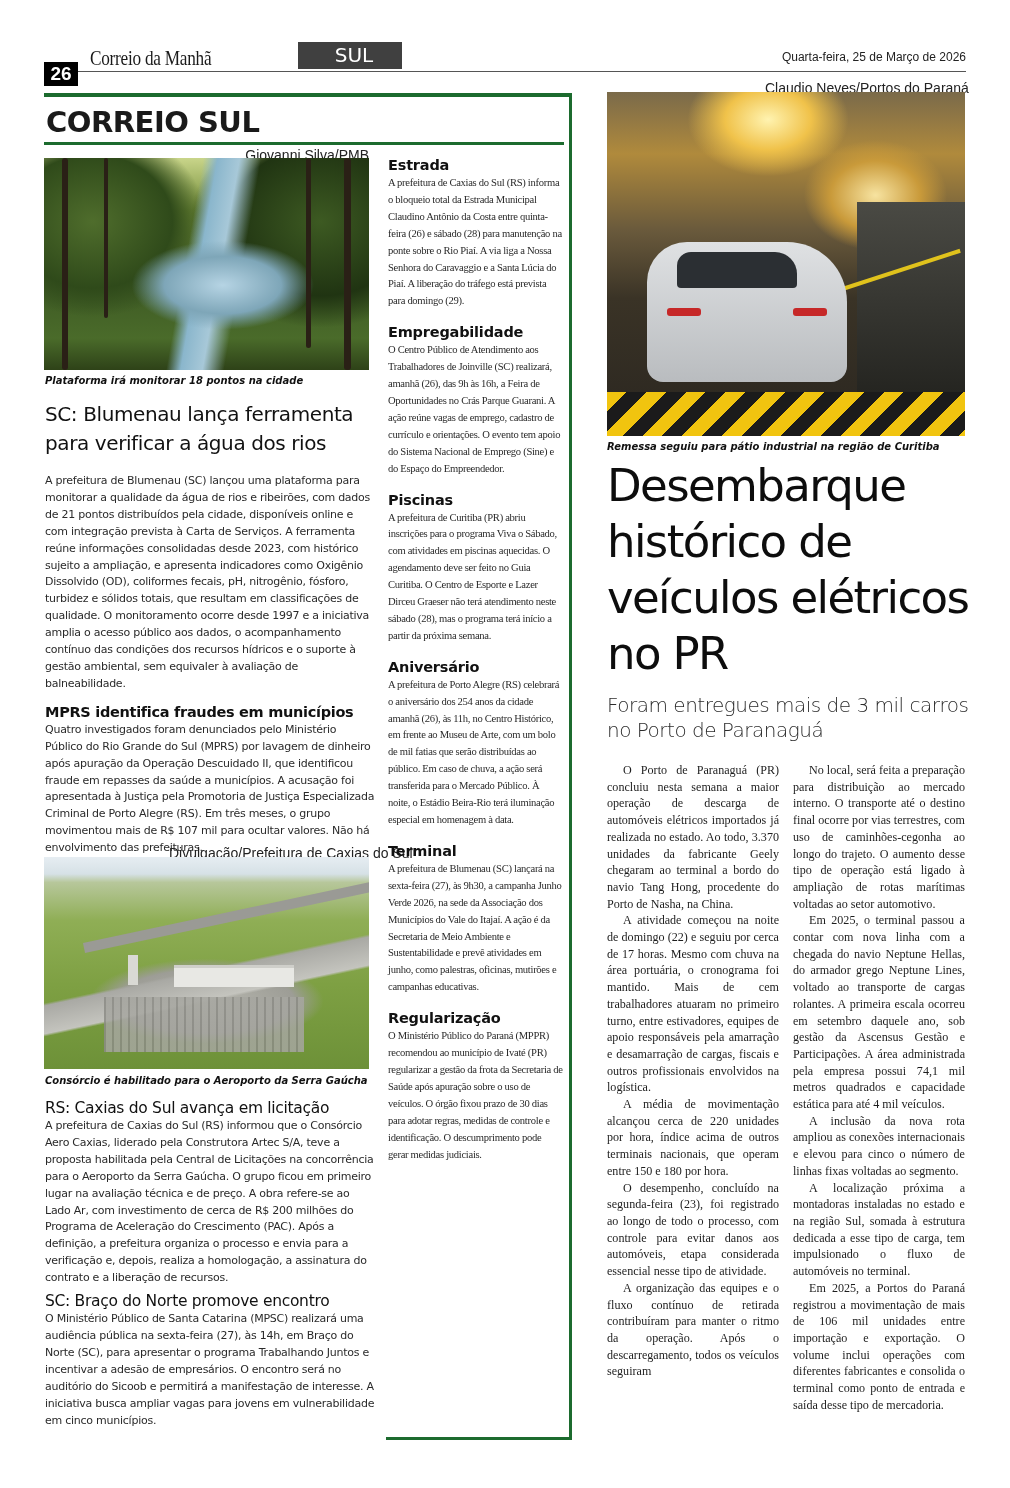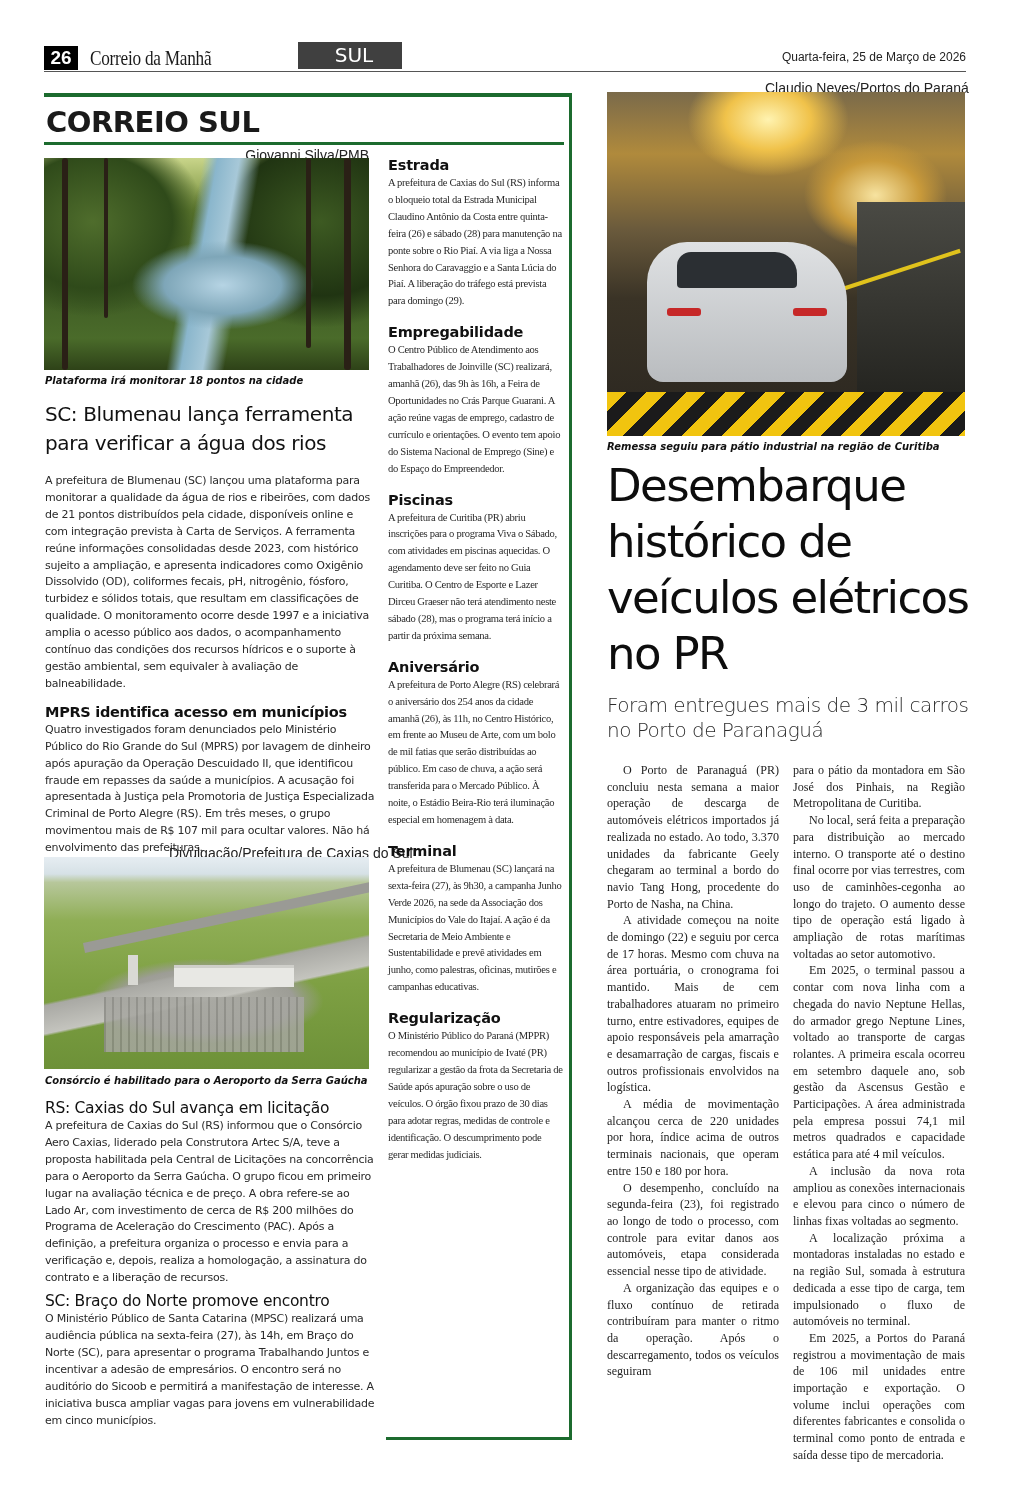--- a/index.html
+++ b/index.html
@@ -1,21 +1,21 @@
 <!DOCTYPE html>
 <html><head>
 <meta charset="utf-8">
 <style>
   * { box-sizing: border-box; margin: 0; padding: 0; }
   html, body { width: 1010px; height: 1488px; background: #ffffff; overflow: hidden; }
   body { position: relative; font-family: "DejaVu Sans", sans-serif; color: #1a1a1a; }
 
   
   .masthead { position: absolute; left: 44px; top: 46px; width: 922px; height: 26px; border-bottom: 1px solid #555; }
-  .page-num { position: absolute; left: 0; top: 0; width: 34px; height: 24px; background: #000; color: #fff;
+  .page-num { position: absolute; left: 0; top: 16px; width: 34px; height: 24px; background: #000; color: #fff;
     font-family: "Liberation Sans", sans-serif; font-weight: bold; font-size: 19px; line-height: 24px; text-align: center; }
   .paper-name { position: absolute; left: 46px; top: 0; font-family: "Liberation Serif", serif; font-size: 21px; line-height: 24px;
     transform: scaleX(0.82); transform-origin: left center; letter-spacing: -0.3px; }
   .section-tag { position: absolute; left: 254px; top: -4px; width: 104px; height: 27px; background: #404040; color: #fff;
     font-family: "DejaVu Sans", sans-serif; font-size: 20px; line-height: 27px; text-align: center; padding-left: 8px; }
   .issue-date { position: absolute; right: 0; top: 4px; font-family: "Liberation Sans", sans-serif; font-size: 12px; color: #222; }
 
   
   .sul-frame { position: absolute; left: 44px; top: 93px; width: 528px; height: 1347px;
     border-top: 4px solid #1c6b2e; border-right: 3px solid #1c6b2e; }
@@ -96,21 +96,21 @@
   <span class="trunk" style="left:18px; top:0; height:212px;"></span>
   <span class="trunk" style="left:60px; top:0; height:160px; width:4px;"></span>
   <span class="trunk" style="left:262px; top:0; height:190px; width:5px;"></span>
   <span class="trunk" style="left:300px; top:0; height:212px; width:7px;"></span>
 </div>
 <div class="caption" style="left:45px; top:375px;">Plataforma irá monitorar 18 pontos na cidade</div>
 
 <div class="col" style="left:45px; top:400px; width:330px;">
   <h2 class="h-big">SC: Blumenau lança ferramenta para verificar a água dos rios</h2>
   <p class="body-sans" style="margin-top:15px;">A prefeitura de Blumenau (SC) lançou uma plataforma para monitorar a qualidade da água de rios e ribeirões, com dados de 21 pontos distribuídos pela cidade, disponíveis online e com integração prevista à Carta de Serviços. A ferramenta reúne informações consolidadas desde 2023, com histórico sujeito a ampliação, e apresenta indicadores como Oxigênio Dissolvido (OD), coliformes fecais, pH, nitrogênio, fósforo, turbidez e sólidos totais, que resultam em classificações de qualidade. O monitoramento ocorre desde 1997 e a iniciativa amplia o acesso público aos dados, o acompanhamento contínuo das condições dos recursos hídricos e o suporte à gestão ambiental, sem equivaler à avaliação de balneabilidade.</p>
-  <h3 class="h-mid" style="margin-top:9px;">MPRS identifica acesso em municípios</h3>
+  <h3 class="h-mid" style="margin-top:9px;">MPRS identifica fraudes em municípios</h3>
   <p class="body-sans">Quatro investigados foram denunciados pelo Ministério Público do Rio Grande do Sul (MPRS) por lavagem de dinheiro após apuração da Operação Descuidado II, que identificou fraude em repasses da saúde a municípios. A acusação foi apresentada à Justiça pela Promotoria de Justiça Especializada Criminal de Porto Alegre (RS). Em três meses, o grupo movimentou mais de R$ 107 mil para ocultar valores. Não há envolvimento das prefeituras.</p>
 </div>
 
 <div class="credit" style="left:169px; top:845px; width:200px;">Divulgação/Prefeitura de Caxias do Sul</div>
 <div class="photo photo-airport">
   <span class="runway"></span>
   <span class="tower"></span>
   <span class="terminal"></span>
   <span class="parking"></span>
 </div>
@@ -166,19 +166,18 @@
 <h2 class="main-sub">Foram entregues mais de 3 mil carros no Porto de Paranaguá</h2>
 
 <div class="serif-col" style="left:607px;">
   <p>O Porto de Paranaguá (PR) concluiu nesta semana a maior operação de descarga de automóveis elétricos importados já realizada no estado. Ao todo, 3.370 unidades da fabricante Geely chegaram ao terminal a bordo do navio Tang Hong, procedente do Porto de Nasha, na China.</p>
   <p>A atividade começou na noite de domingo (22) e seguiu por cerca de 17 horas. Mesmo com chuva na área portuária, o cronograma foi mantido. Mais de cem trabalhadores atuaram no primeiro turno, entre estivadores, equipes de apoio responsáveis pela amarração e desamarração de cargas, fiscais e outros profissionais envolvidos na logística.</p>
   <p>A média de movimentação alcançou cerca de 220 unidades por hora, índice acima de outros terminais nacionais, que operam entre 150 e 180 por hora.</p>
   <p>O desempenho, concluído na segunda-feira (23), foi registrado ao longo de todo o processo, com controle para evitar danos aos automóveis, etapa considerada essencial nesse tipo de atividade.</p>
   <p>A organização das equipes e o fluxo contínuo de retirada contribuíram para manter o ritmo da operação. Após o descarregamento, todos os veículos seguiram</p>
 </div>
 <div class="serif-col" style="left:793px;">
-  <p style="text-indent:0;">para o pátio da montadora em São José dos Pinhais, na Região Metropolitana de Curitiba.</p>
   <p>No local, será feita a preparação para distribuição ao mercado interno. O transporte até o destino final ocorre por vias terrestres, com uso de caminhões-cegonha ao longo do trajeto. O aumento desse tipo de operação está ligado à ampliação de rotas marítimas voltadas ao setor automotivo.</p>
   <p>Em 2025, o terminal passou a contar com nova linha com a chegada do navio Neptune Hellas, do armador grego Neptune Lines, voltado ao transporte de cargas rolantes. A primeira escala ocorreu em setembro daquele ano, sob gestão da Ascensus Gestão e Participações. A área administrada pela empresa possui 74,1 mil metros quadrados e capacidade estática para até 4 mil veículos.</p>
   <p>A inclusão da nova rota ampliou as conexões internacionais e elevou para cinco o número de linhas fixas voltadas ao segmento.</p>
   <p>A localização próxima a montadoras instaladas no estado e na região Sul, somada à estrutura dedicada a esse tipo de carga, tem impulsionado o fluxo de automóveis no terminal.</p>
   <p>Em 2025, a Portos do Paraná registrou a movimentação de mais de 106 mil unidades entre importação e exportação. O volume inclui operações com diferentes fabricantes e consolida o terminal como ponto de entrada e saída desse tipo de mercadoria.</p>
 </div>
 
 </body></html>

